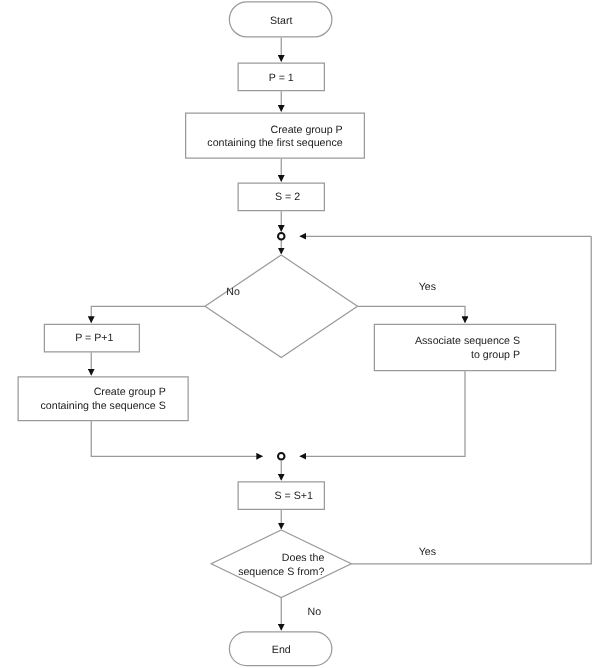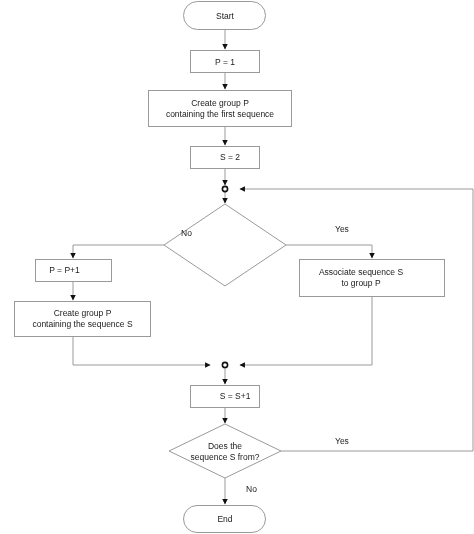--- a/index.html
+++ b/index.html
@@ -23,21 +23,21 @@
     left: 0;
     top: 0;
     width: 474px;
     height: 534px;
   }
   .node-label {
     position: absolute;
     display: flex;
     align-items: center;
     justify-content: center;
-    text-align: center;
+    text-align: right;
     font-family: "Liberation Sans", sans-serif;
     font-size: 8.5px;
     line-height: 11px;
     color: #1a1a1a;
     white-space: pre-line;
     pointer-events: none;
   }
   .edge-label {
     position: absolute;
     font-family: "Liberation Sans", sans-serif;
@@ -122,26 +122,26 @@
   <div class="node-label" style="left:183px; top:1px; width:84px; height:30px;">Start</div>
 
   <div class="node-label" style="left:190px; top:50px; width:70px; height:25px;">P = 1</div>
 
   <div class="node-label" style="left:148px; top:90px; width:144px; height:37px;">Create group P
 containing the first sequence</div>
 
   <div class="node-label" style="left:190px; top:146px; width:80px; height:23px;">S  = 2</div>
 
 
-  <div class="node-label" style="left:26px; top:259px; width:77px; height:23px;">P = P+1</div>
+  <div class="node-label" style="left:37px; top:259px; width:77px; height:23px;">P = P+1</div>
 
   <div class="node-label" style="left:14px; top:301px; width:137px; height:36px;">Create group P
 containing the sequence S</div>
 
-  <div class="node-label" style="left:288px; top:259px; width:146px; height:38px;">Associate sequence S
+  <div class="node-label" style="left:301px; top:259px; width:146px; height:38px;">Associate sequence S
 to group P</div>
 
   <div class="node-label" style="left:190px; top:385px; width:90px; height:23px;">S = S+1</div>
 
   <div class="node-label" style="left:168px; top:435px; width:114px; height:33px;">Does the
 sequence S from?</div>
 
   <div class="node-label" style="left:183px; top:505px; width:84px; height:28px;">End</div>
 
   <div class="edge-label" style="left:133px; top:228px;">No</div>

